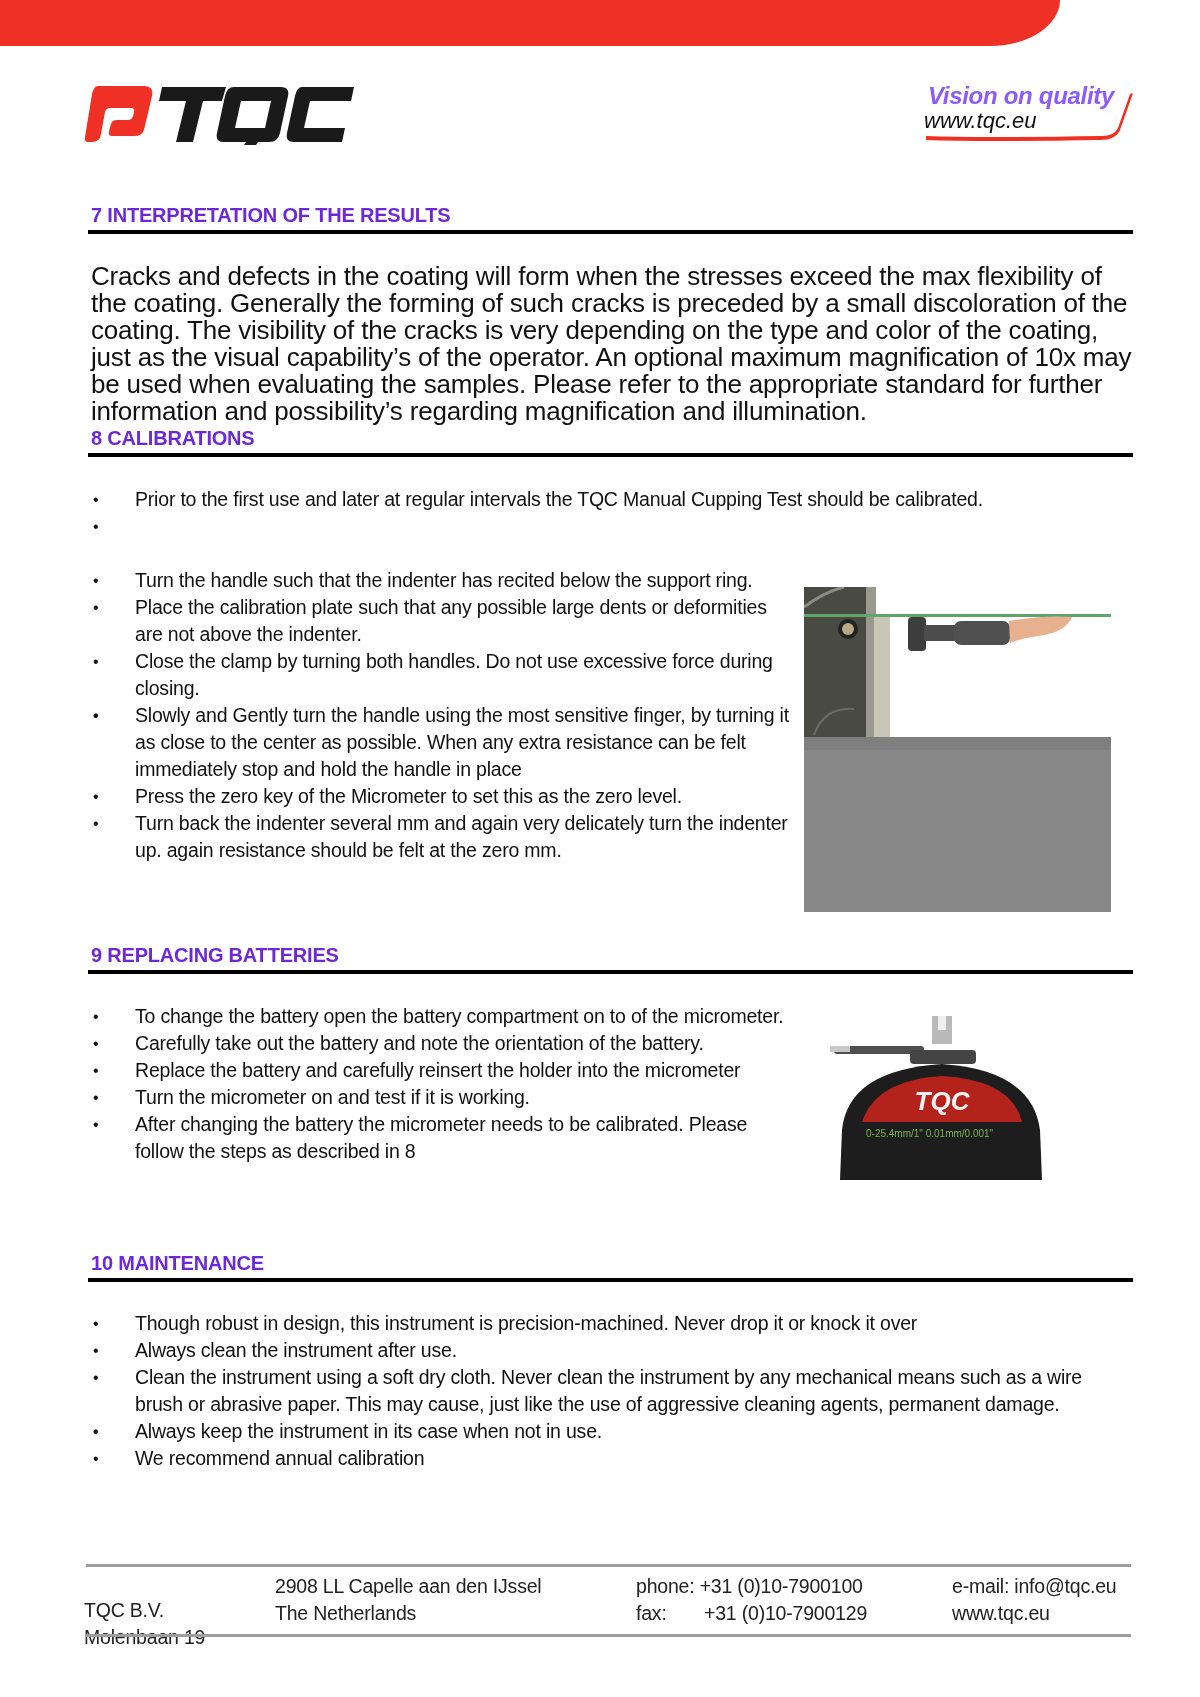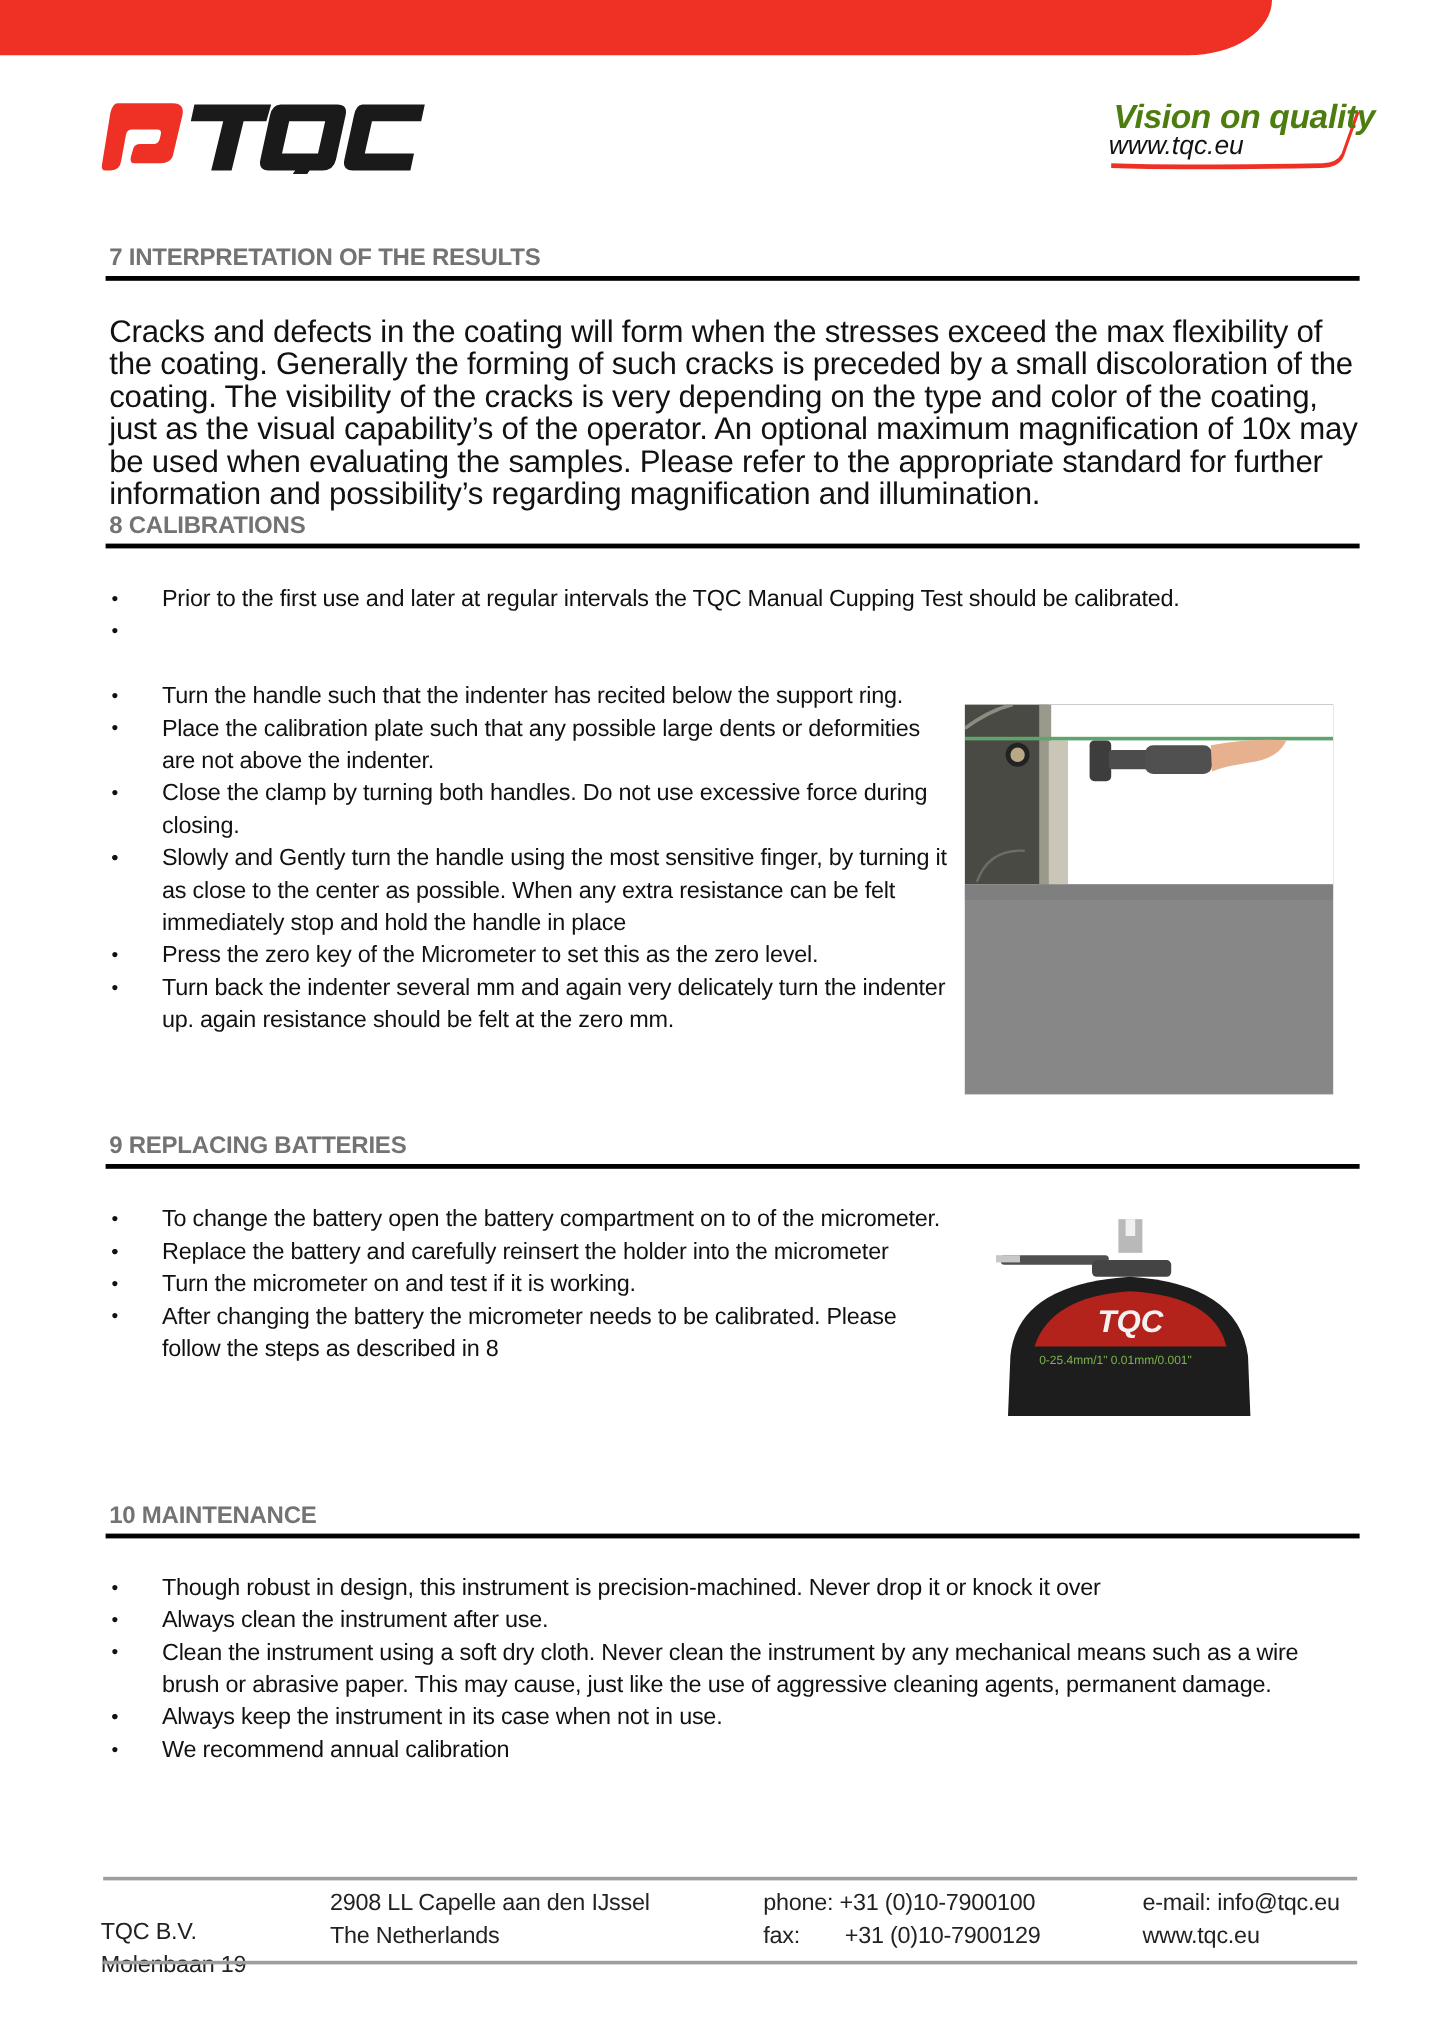--- a/index.html
+++ b/index.html
@@ -8,31 +8,31 @@
       font-family: "Liberation Sans", sans-serif; color: #111;
     }
     .top-band {
       position: absolute; left: 0; top: 0; width: 1060px; height: 46px;
       background: #ee3124; border-bottom-right-radius: 70px 46px;
     }
     .logo { position: absolute; left: 84px; top: 84px; width: 272px; height: 62px; }
     .tagline { position: absolute; left: 920px; top: 80px; width: 220px; height: 70px; }
     .tagline .t1 {
       position: absolute; left: 8px; top: 2px; font-style: italic; font-weight: bold;
-      font-size: 28px; letter-spacing: -0.3px; color: #4d7c0f; white-space: nowrap;
+      font-size: 24px; letter-spacing: -0.3px; color: #8b5cf6; white-space: nowrap;
     }
     .tagline .t2 {
       position: absolute; left: 4px; top: 28px; font-style: italic;
       font-size: 22px; color: #111; white-space: nowrap;
     }
     .tagline svg { position: absolute; left: 0; top: 0; }
 
     .section-title {
       position: absolute; left: 91px; font-weight: bold; font-size: 20px;
-      letter-spacing: -0.2px; color: #737373; white-space: nowrap;
+      letter-spacing: -0.2px; color: #6d28d9; white-space: nowrap;
     }
     .rule { position: absolute; left: 88px; width: 1045px; height: 4px; background: #000; }
 
     .para {
       position: absolute; left: 91px; width: 1050px; font-size: 26px;
       line-height: 27px; color: #111; letter-spacing: -0.2px;
     }
     ul.bullets {
       position: absolute; left: 91px; margin: 0; padding: 0; list-style: none;
       font-size: 19.5px; line-height: 27px; color: #111; letter-spacing: -0.2px;
@@ -122,21 +122,21 @@
   <div class="strip"></div>
 </div>
 
 <div class="section-title" style="top:944px;">9 REPLACING BATTERIES</div>
 <div class="rule" style="top:970px;"></div>
 
 <ul class="bullets" style="top:1003px; width:880px;">
   <li><span class="dot">•</span><span>To change the battery open the battery compartment on to of the micrometer.</span></li>
 </ul>
 <ul class="bullets" style="top:1030px; width:710px;">
-  <li><span class="dot">•</span></li>
+  <li><span class="dot">•</span><span>Carefully take out the battery and note the orientation of the battery.</span></li>
   <li style="padding-right:30px;"><span class="dot">•</span><span>Replace the battery and carefully reinsert the holder into the micrometer</span></li>
   <li><span class="dot">•</span><span>Turn the micrometer on and test if it is working.</span></li>
   <li style="padding-right:30px;"><span class="dot">•</span><span>After changing the battery the micrometer needs to be calibrated. Please follow the steps as described in 8</span></li>
 </ul>
 
 <div class="photo2">
   <svg width="230" height="180" viewBox="0 0 230 180">
     <rect x="106" y="6" width="20" height="28" fill="#b9b9b9"></rect>
     <rect x="112" y="6" width="8" height="14" fill="#f0f0f0"></rect>
     <rect x="8" y="36" width="90" height="8" rx="3" fill="#505050"></rect>

